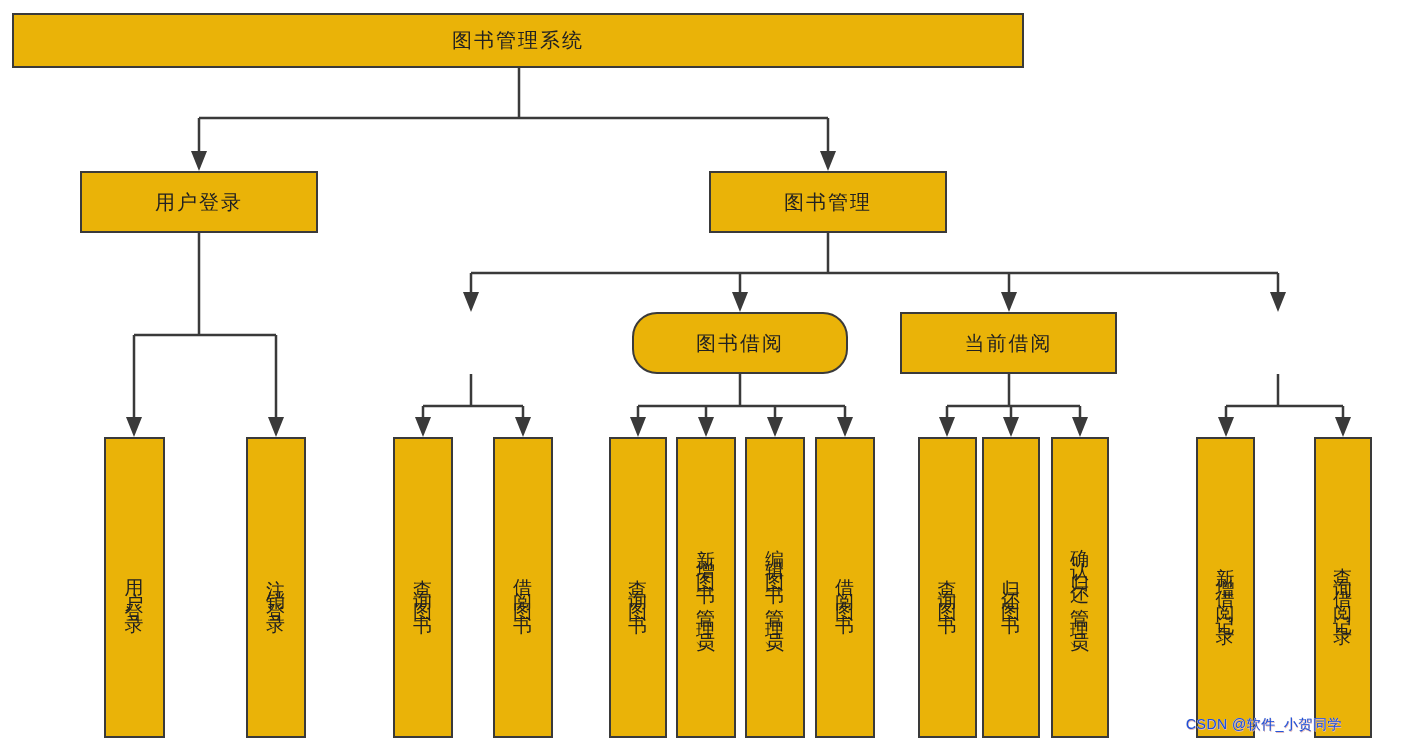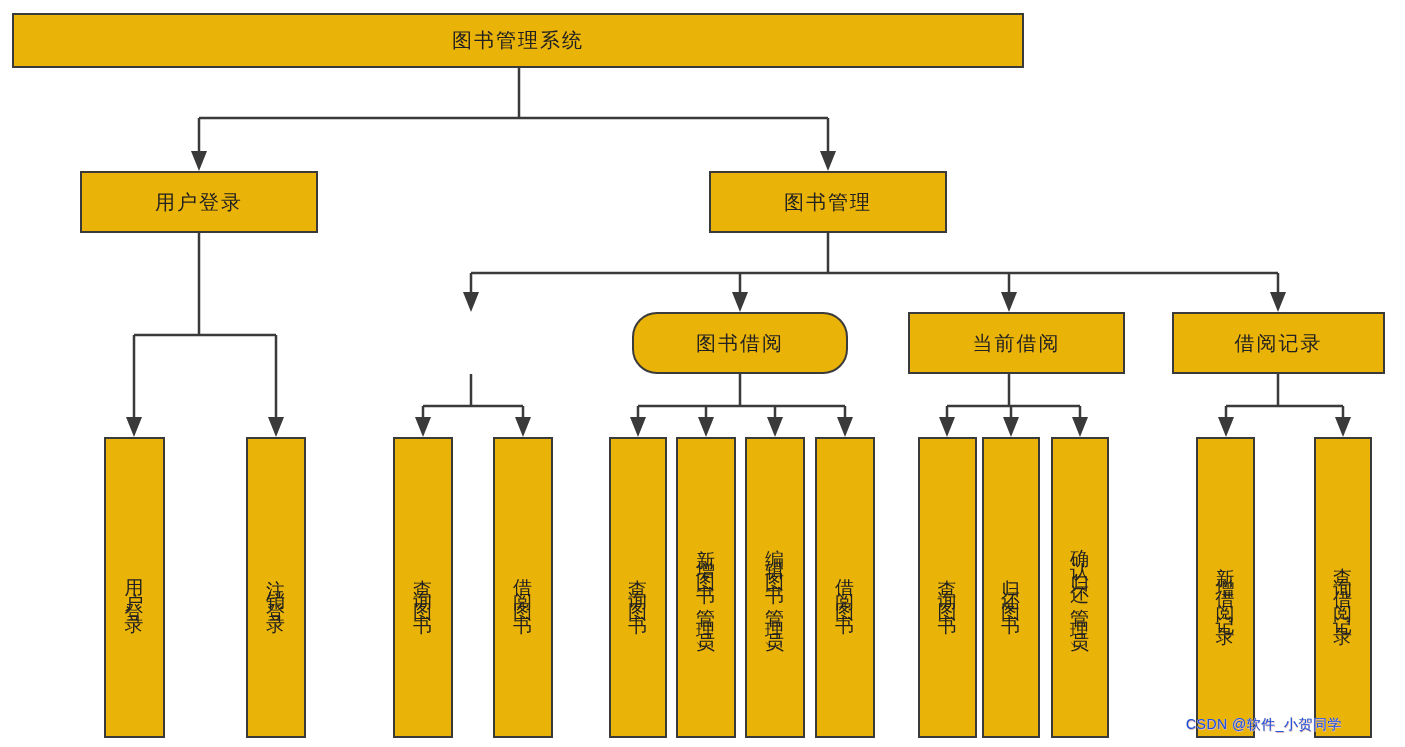--- a/index.html
+++ b/index.html
@@ -81,22 +81,21 @@
     <polygon points="1218,417 1234,417 1226,437"></polygon>
     <polygon points="1335,417 1351,417 1343,437"></polygon>
   </svg>
 
   <div class="node hbox" style="left:12px;top:13px;width:1012px;height:55px;">图书管理系统</div>
 
   <div class="node hbox" style="left:80px;top:171px;width:238px;height:62px;">用户登录</div>
   <div class="node hbox" style="left:709px;top:171px;width:238px;height:62px;">图书管理</div>
 
   <div class="node hbox" style="left:632px;top:312px;width:216px;height:62px;border-radius:25px;">图书借阅</div>
-  <div class="node hbox" style="left:900px;top:312px;width:217px;height:62px;margin-left:8px;">当前借阅</div>
-  <div class="node hbox" style="left:1172px;top:312px;width:213px;height:62px;">借阅记录</div>
+  <div class="node hbox" style="left:900px;top:312px;width:217px;height:62px;">当前借阅</div>
 
   <div class="node vbox" style="left:104px;top:437px;width:61px;height:301px;">
     <span>用户登录</span>
   </div>
   <div class="node vbox" style="left:246px;top:437px;width:60px;height:301px;">
     <span>注销登录</span>
   </div>
 
   <div class="node vbox" style="left:393px;top:437px;width:60px;height:301px;">
     <span>查询图书</span>

